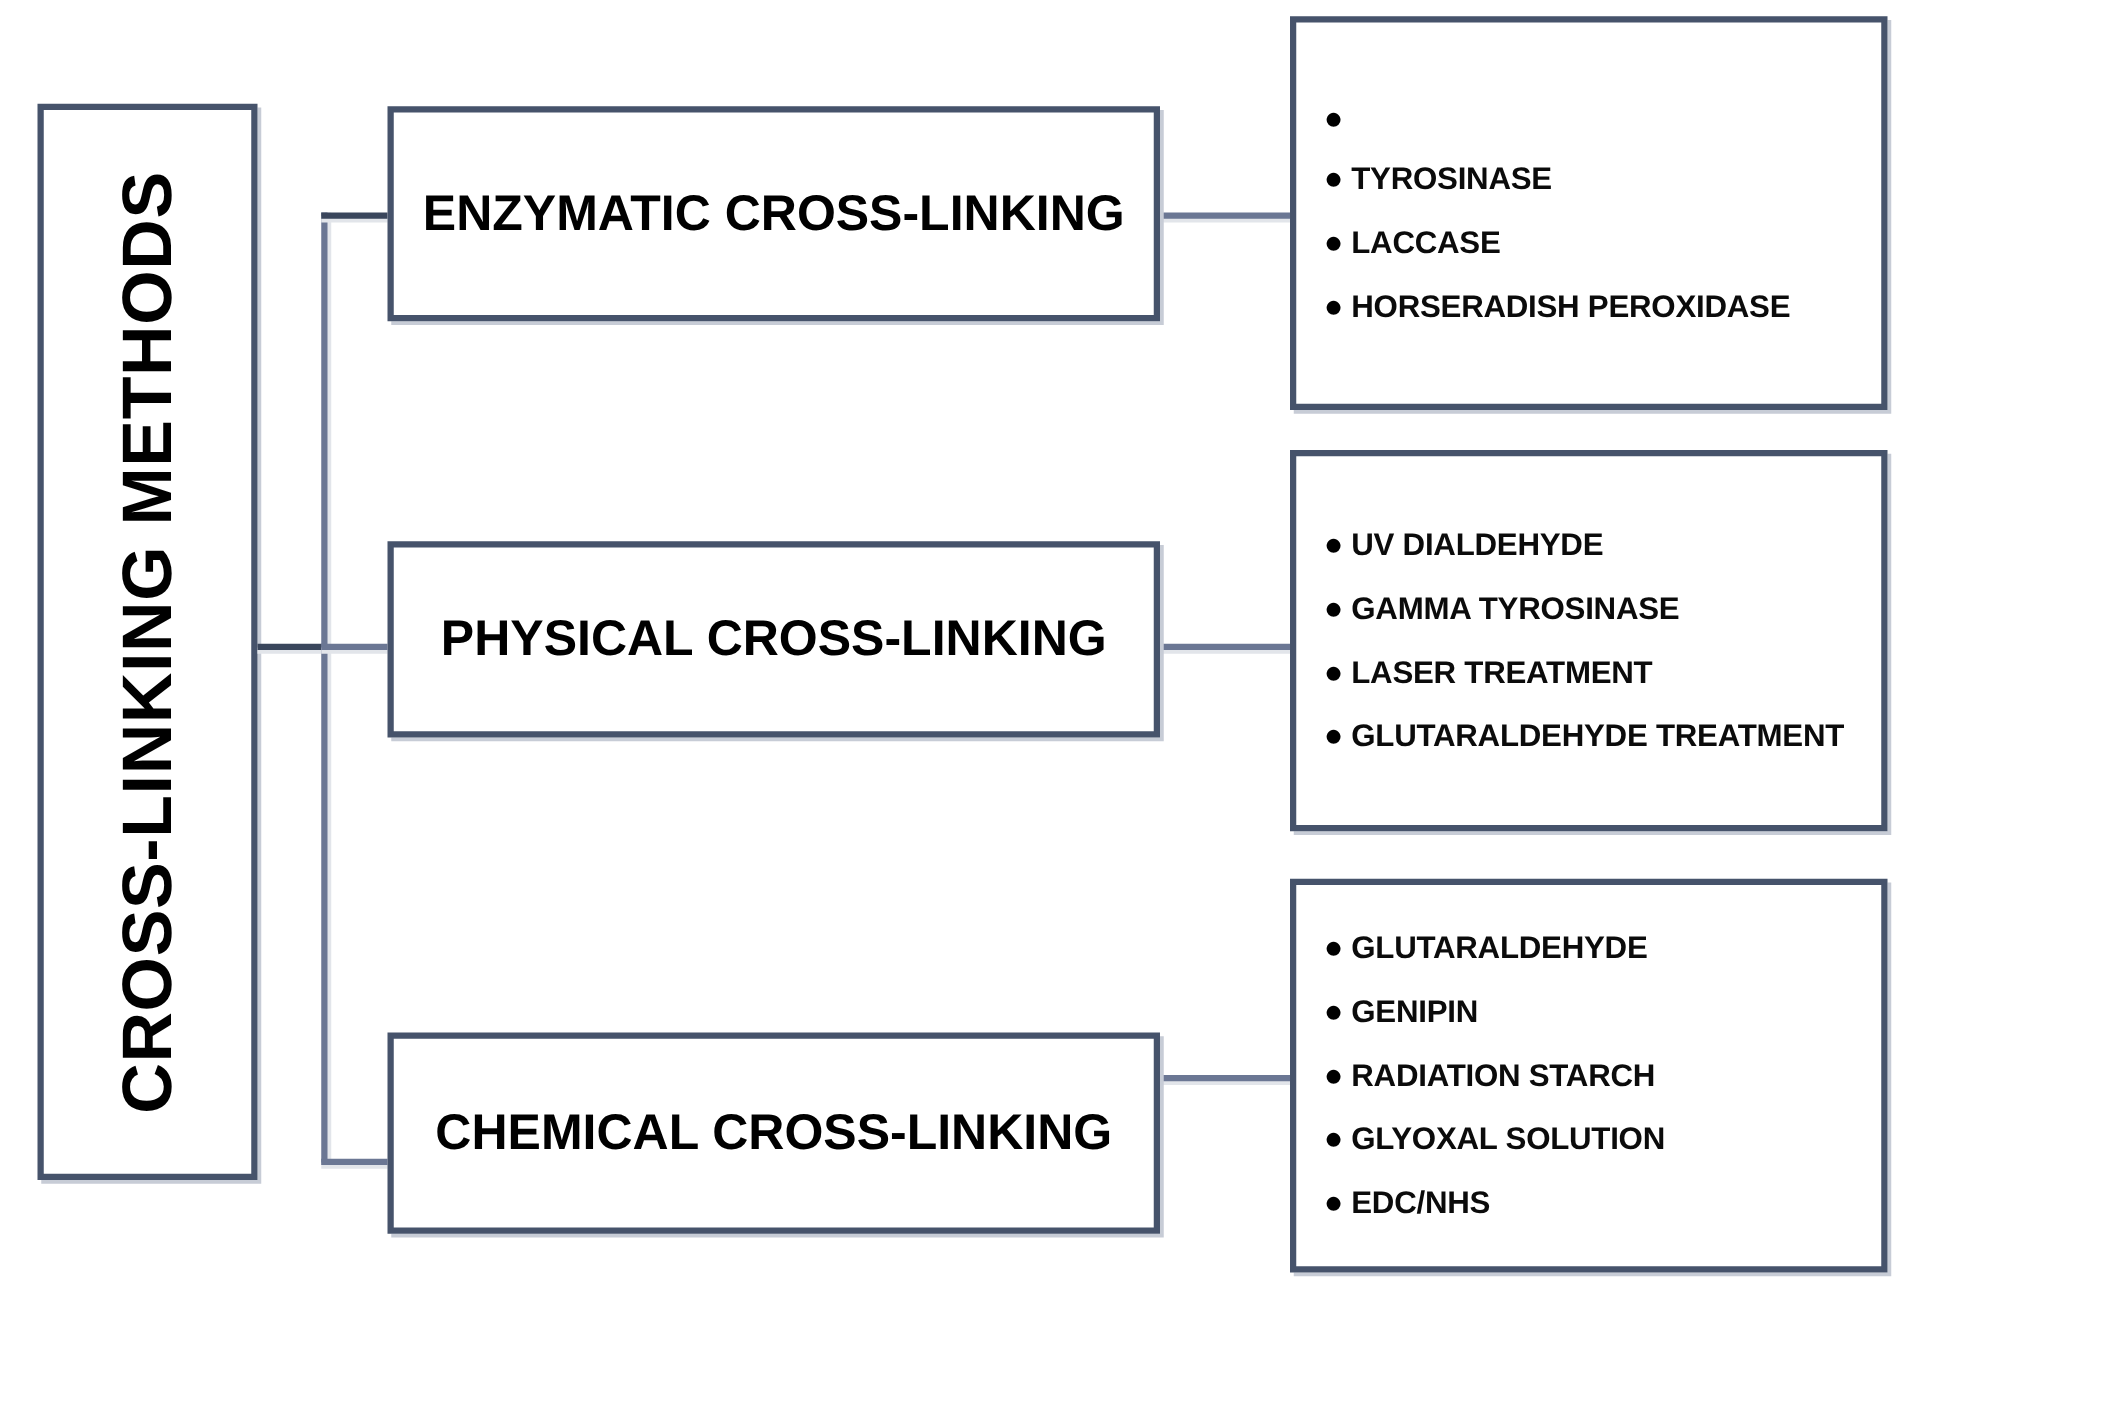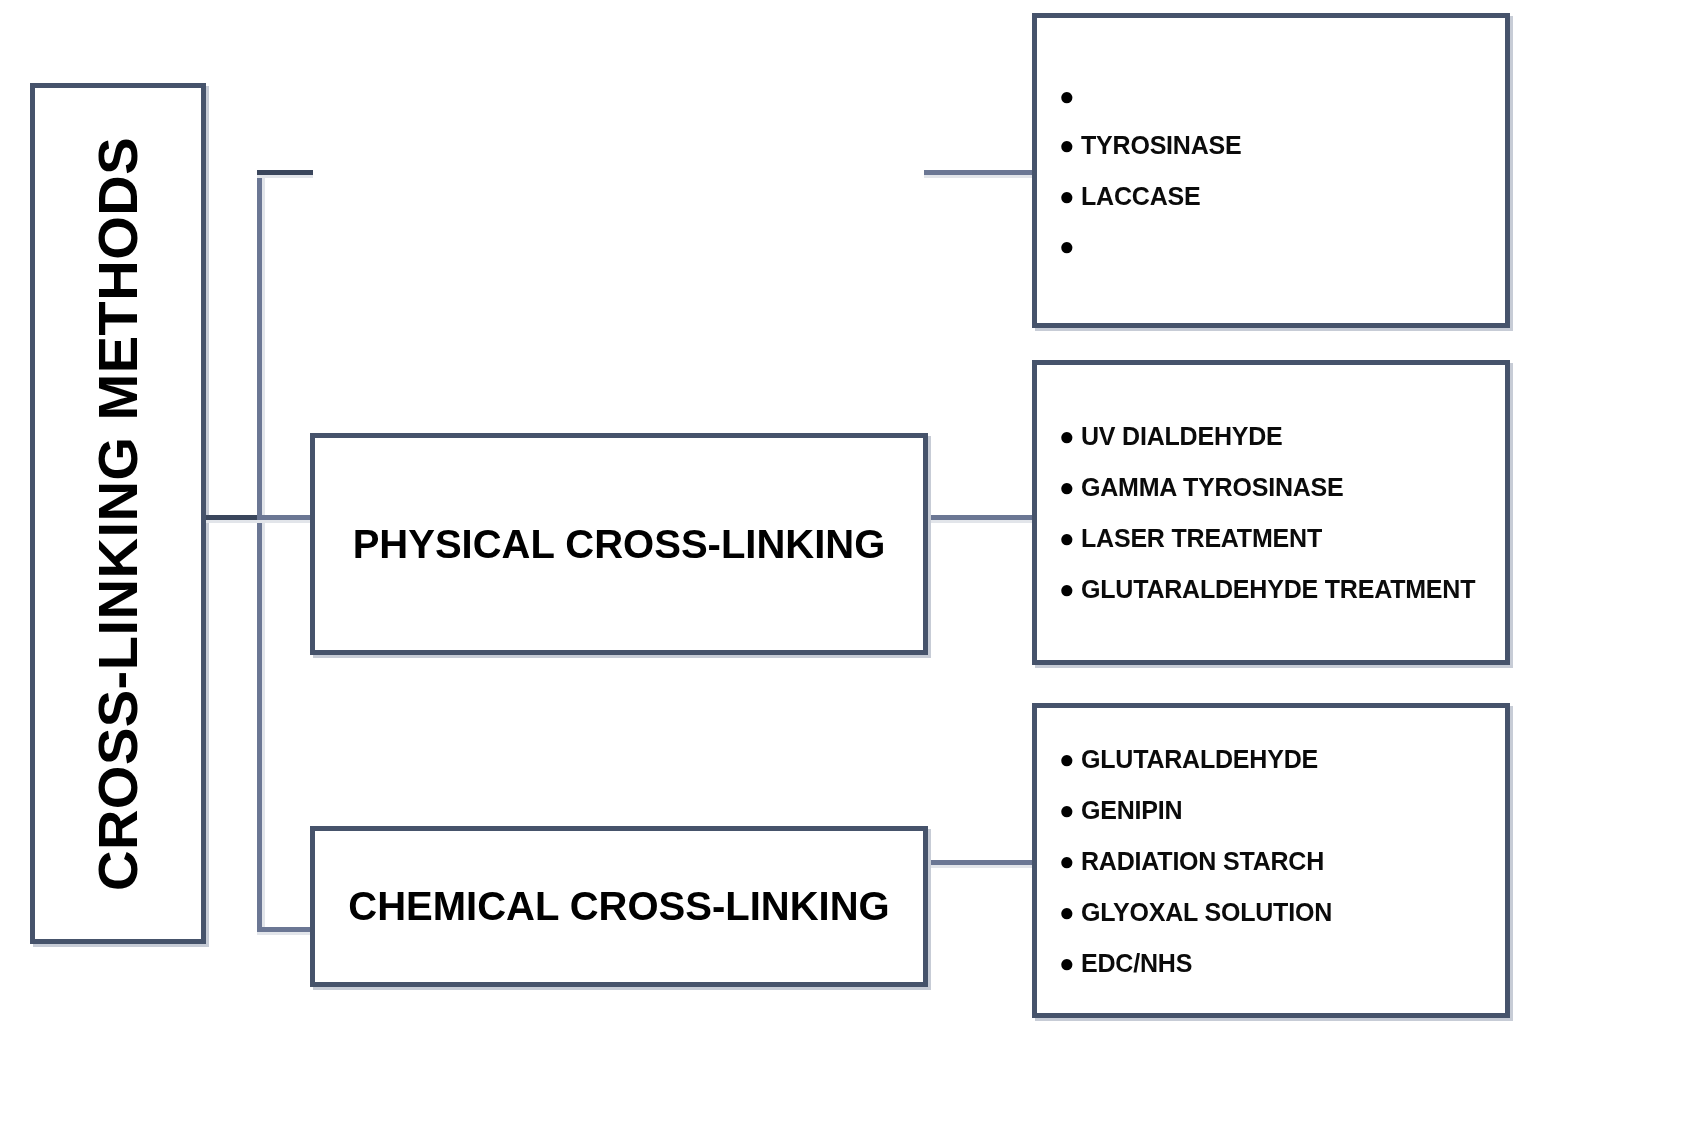--- a/index.html
+++ b/index.html
@@ -59,21 +59,21 @@
     justify-content: center;
   }
   .category-label {
     font-size: 40px;
     font-weight: 700;
     color: #000000;
     letter-spacing: 0px;
     white-space: nowrap;
   }
   #cat-box-0 { top: 85px;  height: 172px; }
-  #cat-box-1 { top: 433px; height: 222px; align-items: center; }
+  #cat-box-1 { top: 433px; height: 157px; align-items: center; }
   #cat-box-2 { top: 783px; height: 161px; margin-top: 43px; }
 
   
   .detail-box {
     left: 1032px;
     width: 478px;
   }
   #det-box-0 { top: 13px;  height: 315px; }
   #det-box-1 { top: 360px; height: 305px; }
   #det-box-2 { top: 703px; height: 315px; }
@@ -155,20 +155,23 @@
   <div class="conn-h conn-dark" id="conn-root-stub"></div>
   <div class="conn-v" id="conn-trunk"></div>
   <div class="conn-h conn-dark" id="conn-cat-0"></div>
   <div class="conn-h" id="conn-cat-1"></div>
   <div class="conn-h" id="conn-cat-2"></div>
 
   <div class="conn-h conn-detail" id="conn-det-0"></div>
   <div class="conn-h conn-detail" id="conn-det-1"></div>
   <div class="conn-h conn-detail" id="conn-det-2"></div>
 
+  <div class="box category-box" id="cat-box-0">
+    <span class="category-label">ENZYMATIC CROSS-LINKING</span>
+  </div>
 
   <div class="box category-box" id="cat-box-1">
     <span class="category-label">PHYSICAL CROSS-LINKING</span>
   </div>
 
   <div class="box category-box" id="cat-box-2">
     <span class="category-label">CHEMICAL CROSS-LINKING</span>
   </div>
 
   <div class="box detail-box" id="det-box-0">
@@ -179,20 +182,21 @@
       <li class="detail-item">
         <span class="detail-bullet">●</span>
         <span class="detail-text">TYROSINASE</span>
       </li>
       <li class="detail-item">
         <span class="detail-bullet">●</span>
         <span class="detail-text">LACCASE</span>
       </li>
       <li class="detail-item">
         <span class="detail-bullet">●</span>
+        <span class="detail-text">HORSERADISH PEROXIDASE</span>
       </li>
     </ul>
   </div>
 
   <div class="box detail-box" id="det-box-1">
     <ul class="detail-list">
       <li class="detail-item">
         <span class="detail-bullet">●</span>
         <span class="detail-text">UV DIALDEHYDE</span>
       </li>

